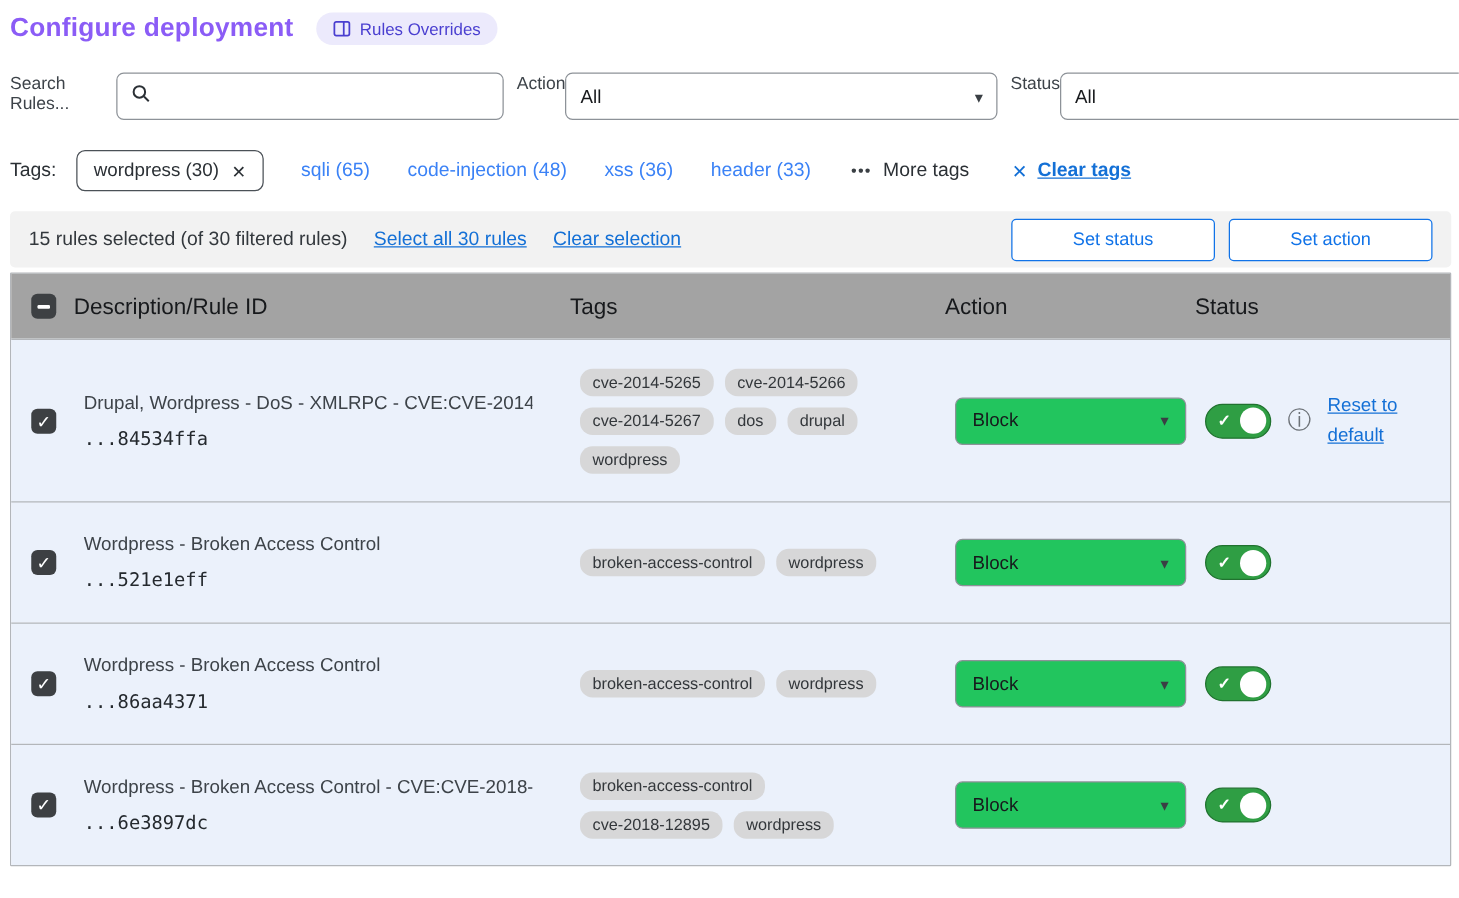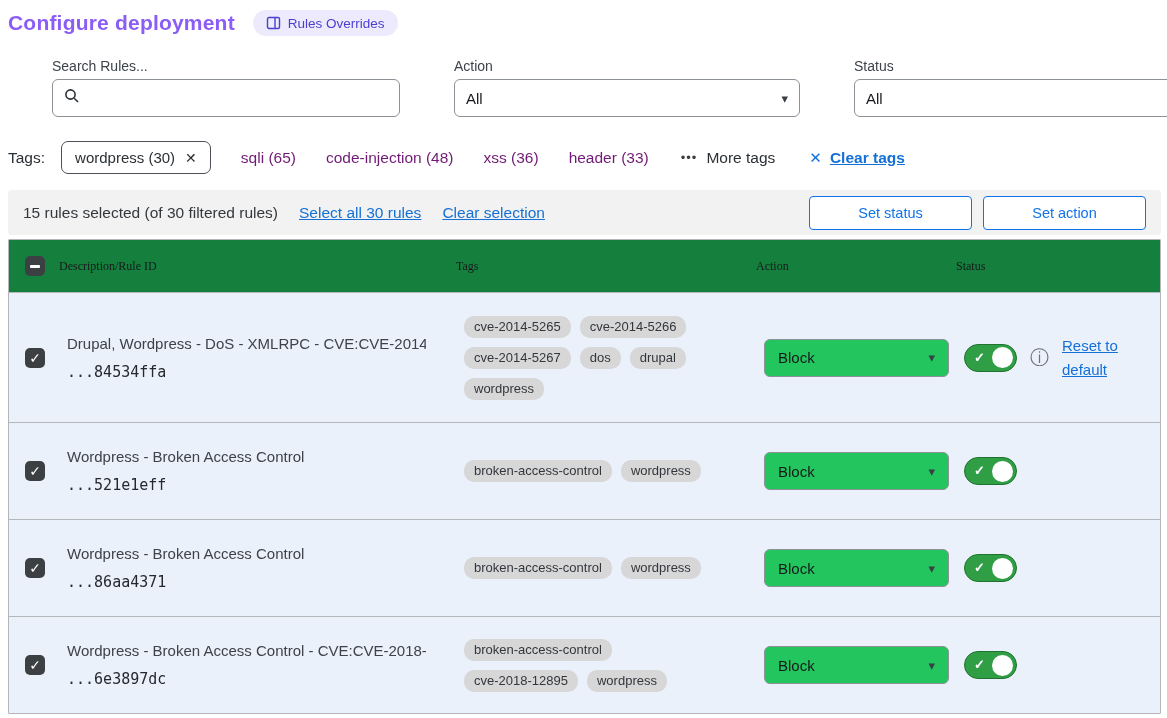--- a/index.html
+++ b/index.html
@@ -9,59 +9,59 @@
 
   
   .hdr { display:flex; align-items:center; gap:18px; margin-top:2px; }
   .title { font-size:21px; font-weight:bold; color:#8b5cf6; letter-spacing:.2px; }
   .badge { display:inline-flex; align-items:center; gap:7px; height:26px; padding:0 13px;
     background:#eceafc; border-radius:13px; color:#4a3fd0; font-size:13.5px; cursor:pointer; }
   .badge svg { display:block; }
 
   
   .filters { display:flex; gap:10px; margin-top:22px; align-items:flex-end; }
-  .field { display:flex; flex-direction:column;margin-left:44px; }
+  .field { display:flex; flex-direction:row; }
   .flabel { font-size:14px; color:#3d4349; margin-bottom:5px; }
   .inputbox { height:38px; border:1px solid #8d9298; border-radius:6px; background:#fff;
     display:flex; align-items:center; padding:0 11px; }
   .searchbox { width:348px; gap:8px; }
   .searchbox input { border:none; outline:none; flex:1; font-size:15px; font-family:inherit; background:transparent; }
   .selectbox { justify-content:space-between; font-size:15px; color:#17191c; cursor:pointer; }
   .sel-action { width:346px; }
   .sel-status { width:346px; }
   .chev { font-size:13px; color:#3a3f44; }
   .btn-search { width:82px; height:38px; background:#1173e8; color:#fff; border:none;
     border-radius:5px; font-size:15px; font-family:inherit; cursor:pointer; }
 
   
   .tagsbar { display:flex; align-items:center; margin-top:24px; font-size:15.5px; color:#2b3035; }
   .tagsbar .tlabel { margin-right:16px; }
   .tagchip { display:inline-flex; align-items:center; gap:10px; border:1px solid #4b5157;
     border-radius:7px; padding:7px 13px; font-size:15px; cursor:pointer; }
   .tagchip .x { font-size:14px; color:#2b3035; }
-  .taglink { margin-left:30px; cursor:pointer; color:#701a75; }
+  .taglink { margin-left:30px; cursor:pointer; color:#3b82f6; }
   .moretags { margin-left:32px; display:inline-flex; align-items:center; gap:9px; cursor:pointer; }
   .moretags .dots { letter-spacing:1px; font-size:13px; color:#3a3f44; }
   .cleartags { margin-left:34px; display:inline-flex; align-items:center; gap:8px;
     color:#1470d6; cursor:pointer; }
   .cleartags .x { font-size:15px; }
   .cleartags .txt { text-decoration:underline;font-weight:bold; }
 
   
   .selbar { margin-top:16px; height:45px; background:#f2f2f2; border-radius:4px;
     display:flex; align-items:center; padding:0 15px; font-size:15.5px; color:#33383d; }
   .selbar .link { color:#1470d6; text-decoration:underline; margin-left:21px; cursor:pointer; }
   .selbar .spacer { flex:1; }
   .btn-outline { width:163px; height:34px; background:#fff; border:1px solid #1173e8;
     border-radius:4px; color:#1173e8; font-size:14.5px; font-family:inherit; cursor:pointer; margin-left:11px; }
 
   
   .table { margin-top:4px; border:1px solid #b3b6ba; border-radius:1px; }
   .trow { display:grid; grid-template-columns:50px 397px 300px 200px 1fr; align-items:center; }
-  .thead { background:#15803d; height:52px; font-size:12px; color:#17191c;font-family:Liberation Serif, serif; }
+  .thead { background:#a3a3a3; height:52px; font-size:18px; color:#17191c; }
   .thead .hcell { padding-right:8px; }
   .rrow { background:#ebf1fb; border-top:1px solid #b3b6ba; }
   .r-tall { min-height:130px; } .r-std { min-height:97px; }
 
   .cb-wrap { padding-left:16px; }
   .checkbox { width:20px; height:20px; background:#3d4043; border-radius:5px;
     display:flex; align-items:center; justify-content:center; cursor:pointer; }
   .checkbox .mark { color:#fff; font-size:14px; line-height:1; }
   .checkbox .dash { width:10px; height:3px; background:#fff; border-radius:1px; }
 

